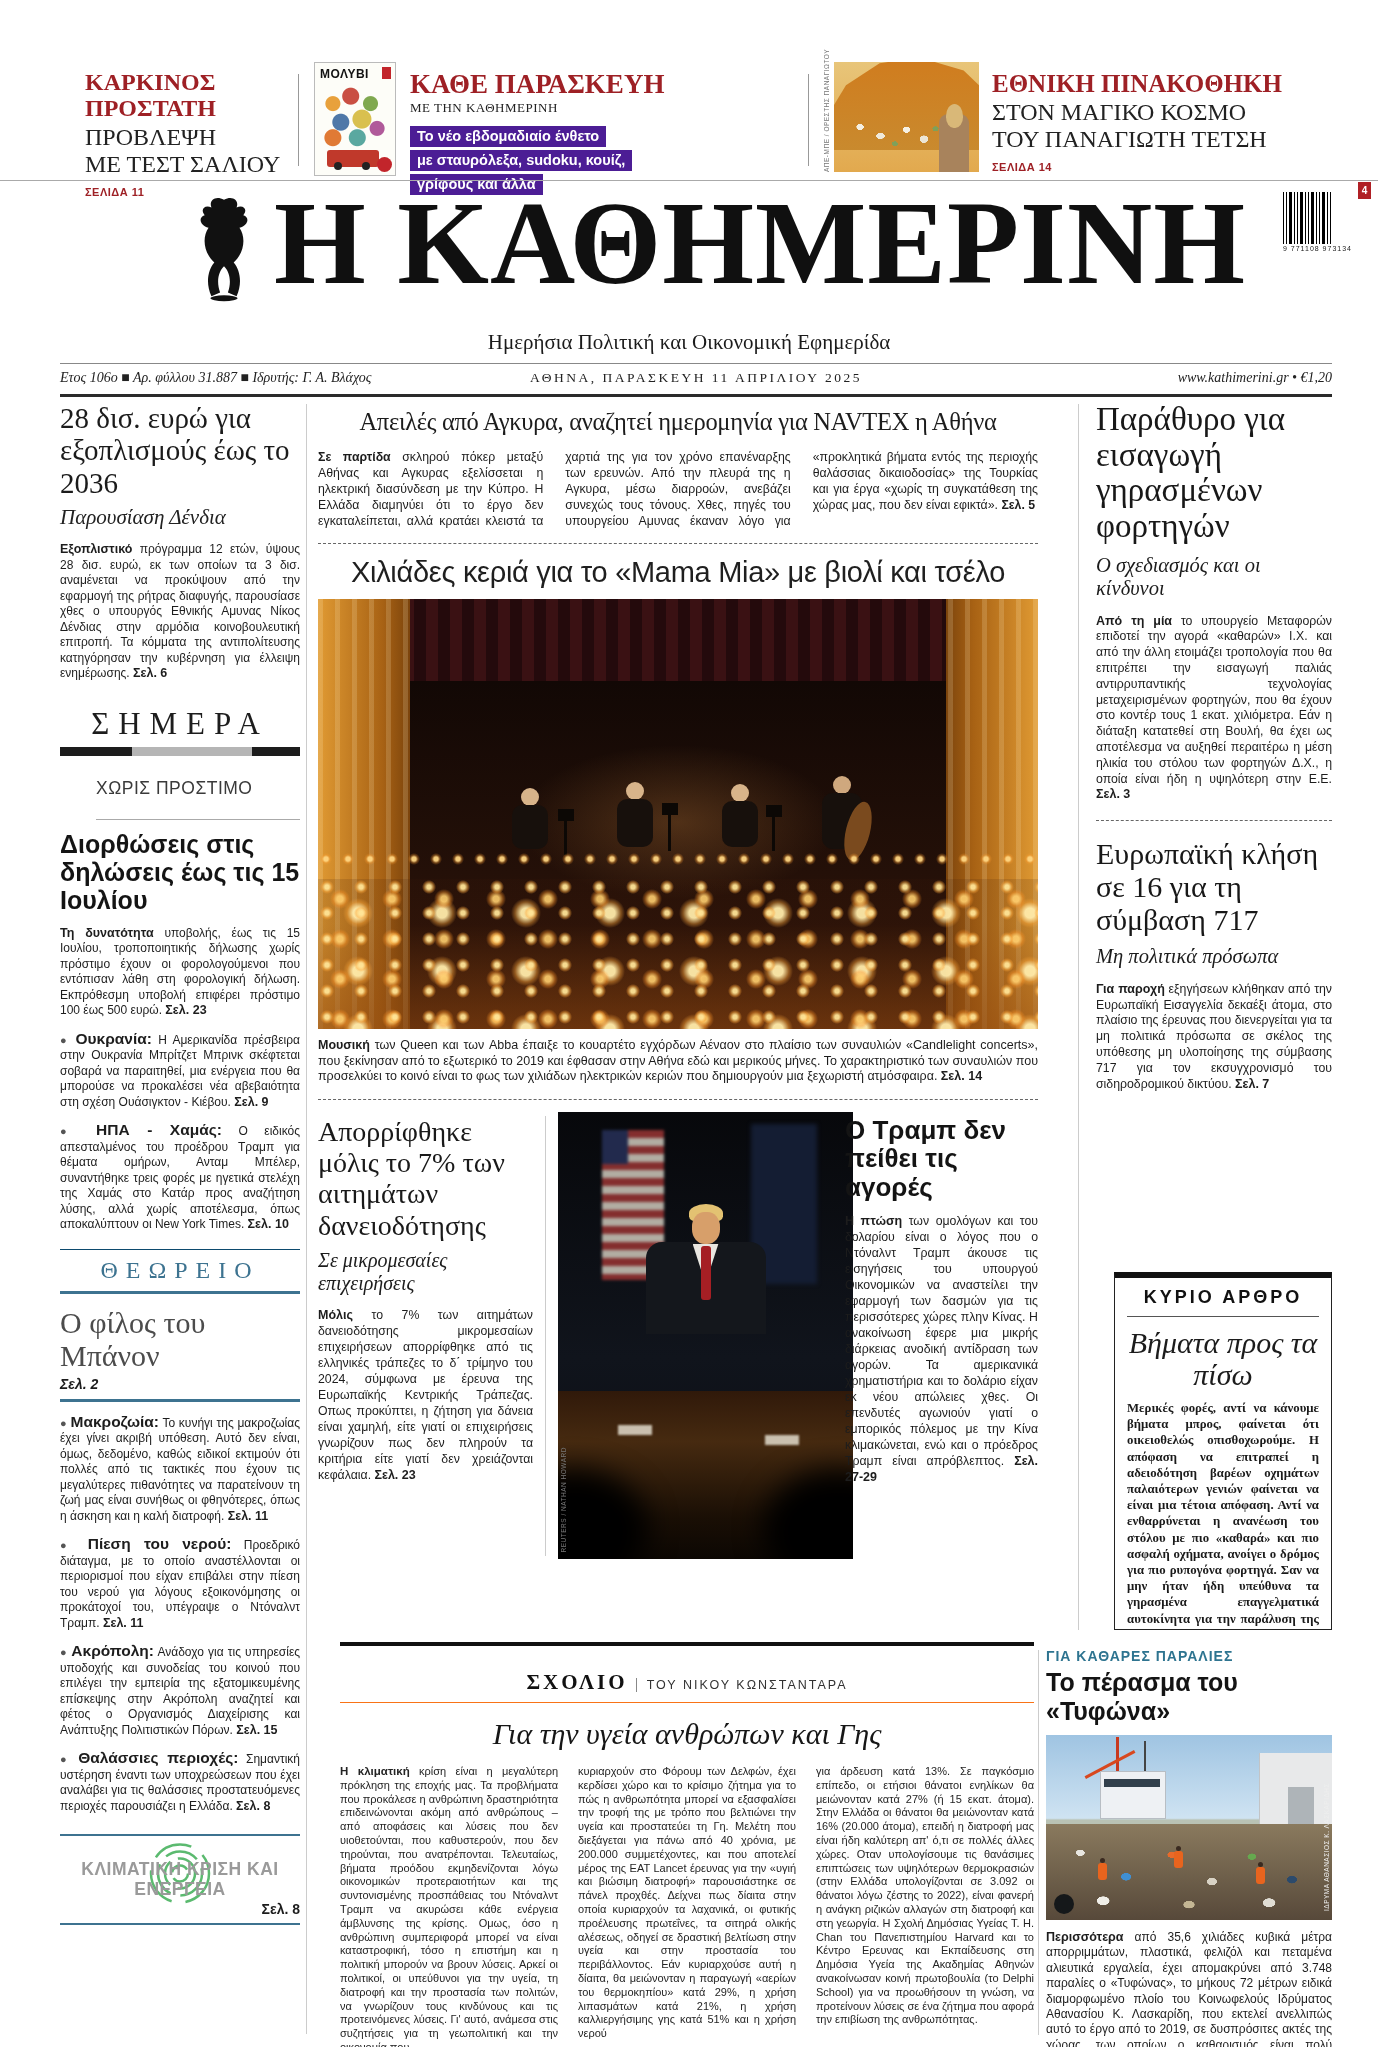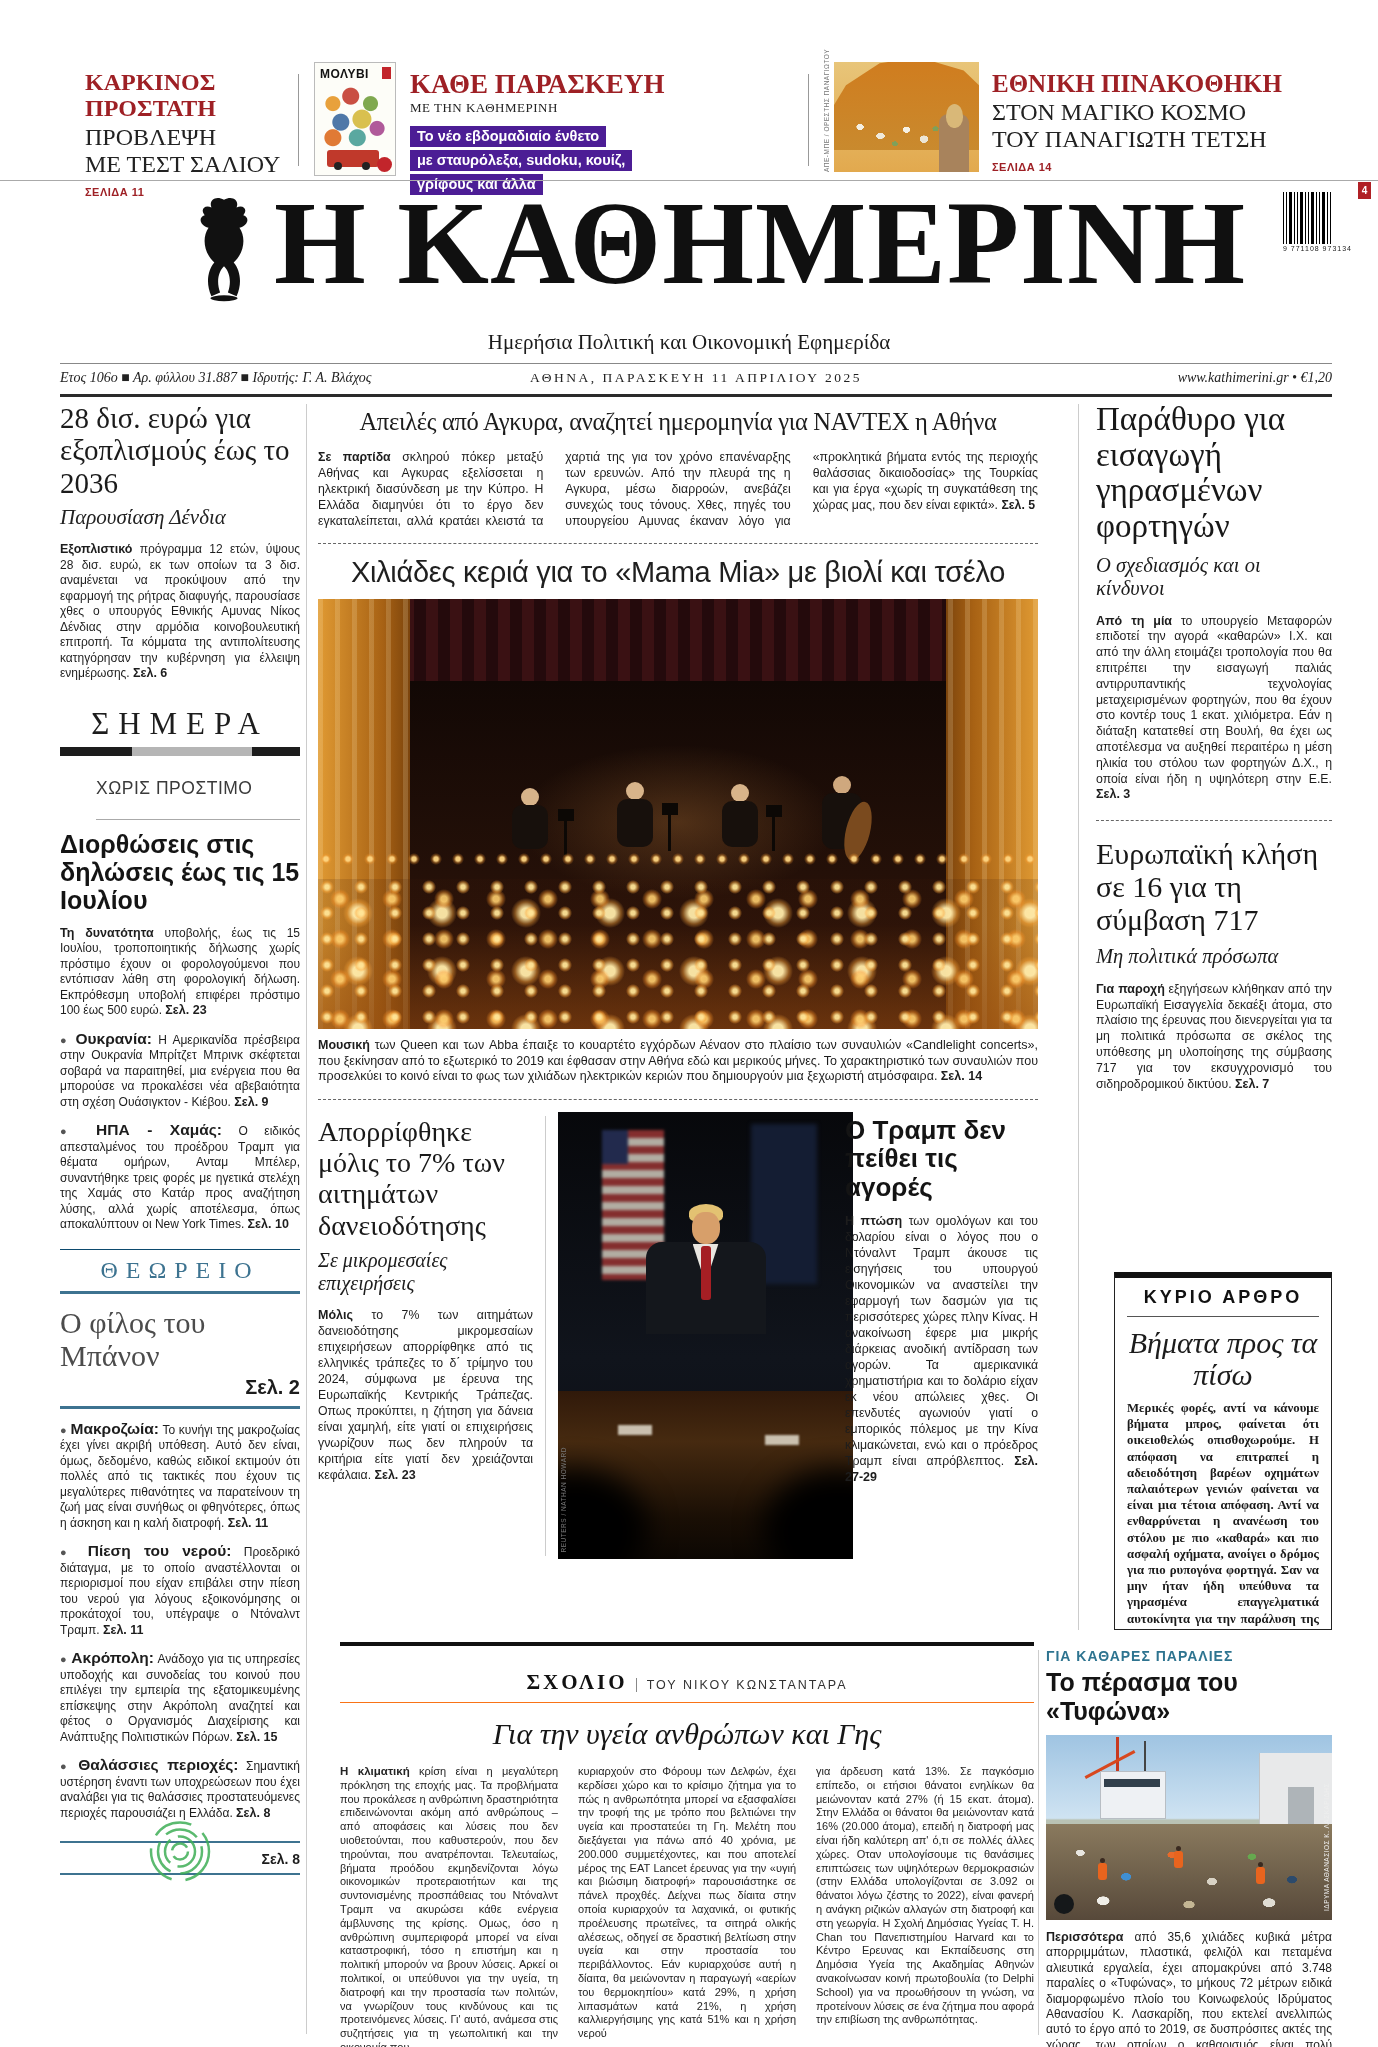--- a/index.html
+++ b/index.html
@@ -101,21 +101,21 @@
   .simera-bar{margin-top:5px;height:9px;background:linear-gradient(to right,#1c1c1c 0 30%,#b5b5b5 30% 80%,#1c1c1c 80% 100%);}
   .kicker1{margin-top:22px;font-size:17.5px;color:#3a3a3a;letter-spacing:.5px;padding-bottom:20px;border-bottom:1px solid #aaa;margin-left:36px;}
   .lc-title2{font-weight:bold;font-size:25px;line-height:1.12;color:#141414;margin-top:10px;}
   .bullet{margin-top:13px;}
   .bullet .bl{font-weight:bold;font-size:15.5px;}
   .bullet .bl:before{content:"● ";font-size:11px;color:#555;}
   .theoreio{margin-top:16px;border-top:1px solid #0c4a6e;padding-top:7px;}
   .theo-name{text-align:center;font-family:"Liberation Serif",serif;font-size:24px;letter-spacing:8px;color:#3d7390;}
   .theo-rule{margin-top:7px;border-top:3px solid #3d7390;}
   .theo-title{font-family:"Liberation Serif",serif;font-size:30px;line-height:1.1;color:#4c4c4c;margin-top:12px;}
-  .theo-page{text-align:right;font-weight:bold;font-size:20px;margin-top:4px;}
+  .theo-page{font-weight:bold;font-size:14px;margin-top:4px;font-style:italic;}
   .climate{margin-top:20px;border-top:2px solid #3d7390;border-bottom:2px solid #3d7390;padding:8px 0 6px 0;position:relative;}
   .clim-print{position:absolute;left:50%;top:50%;transform:translate(-50%,-56%);opacity:.85;}
   .clim-label{position:relative;text-align:center;font-weight:bold;font-size:17.5px;color:#9a9a9a;letter-spacing:.5px;line-height:1.1;padding:16px 0 2px 0;}
   .clim-page{position:relative;text-align:right;font-weight:bold;font-size:14px;}
 
   
   .centercol{left:318px;top:400px;width:720px;}
   .main-title{text-align:center;font-family:"Liberation Serif",serif;font-weight:bold;font-size:64px;
      line-height:1.04;color:#121212;letter-spacing:-1px;}
   .main-sub{text-align:center;font-family:"Liberation Serif",serif;font-size:24.5px;color:#1c1c1c;margin-top:8px;letter-spacing:-.3px;}
@@ -337,20 +337,21 @@
 
     <div class="climate">
       <div class="clim-print">
         <svg width="72" height="72" viewBox="0 0 72 72" fill="none" stroke="#3fae57" stroke-width="2.5">
           <circle cx="36" cy="36" r="8" stroke-dasharray="20 6"></circle>
           <circle cx="36" cy="36" r="15" stroke-dasharray="26 8"></circle>
           <circle cx="36" cy="36" r="22" stroke-dasharray="34 10"></circle>
           <circle cx="36" cy="36" r="29" stroke-dasharray="40 14"></circle>
         </svg>
       </div>
+      <div class="clim-label">ΚΛΙΜΑΤΙΚΗ ΚΡΙΣΗ ΚΑΙ ΕΝΕΡΓΕΙΑ</div>
       <div class="clim-page">Σελ. 8</div>
     </div>
   </div>
 
   <div class="abs centercol">
     <div class="main-sub">Απειλές από Αγκυρα, αναζητεί ημερομηνία για NAVTEX η Αθήνα</div>
     <div class="main-body just"><b>Σε παρτίδα</b> <span>σκληρού πόκερ μεταξύ Αθήνας και Αγκυρας εξελίσσεται η ηλεκτρική διασύνδεση με την Κύπρο. Η Ελλάδα διαμηνύει ότι το έργο δεν εγκαταλείπεται, αλλά κρατάει κλειστά τα χαρτιά της για τον χρόνο επανέναρξης των ερευνών. Από την πλευρά της η Αγκυρα, μέσω διαρροών, ανεβάζει συνεχώς τους τόνους. Χθες, πηγές του υπουργείου Αμυνας έκαναν λόγο για «προκλητικά βήματα εντός της περιοχής θαλάσσιας δικαιοδοσίας» της Τουρκίας και για έργα «χωρίς τη συγκατάθεση της χώρας μας, που δεν είναι εφικτά».</span> <b class="pg">Σελ. 5</b></div>
     <div class="dash"></div>
 
     <div class="photo-title">Χιλιάδες κεριά για το «Mama Mia» με βιολί και τσέλο</div>

